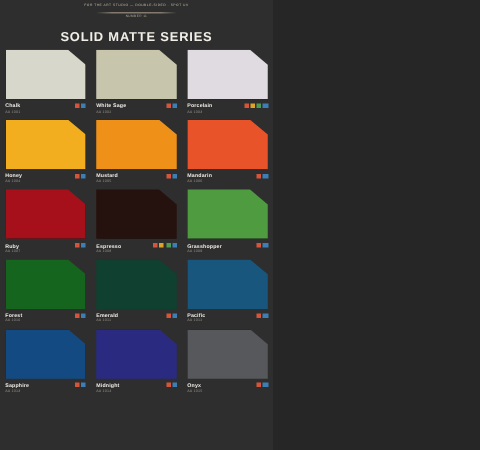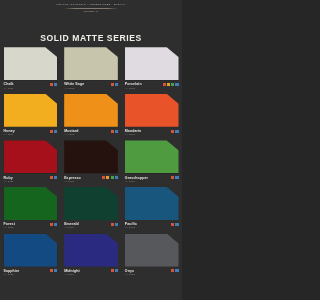--- a/index.html
+++ b/index.html
@@ -32,21 +32,21 @@
     background:linear-gradient(90deg,rgba(200,185,166,0) 0%,rgba(200,185,166,.55) 20%,rgba(200,185,166,.55) 80%,rgba(200,185,166,0) 100%);
   }
   .kicker2 {
     font-size:2.1px;
     letter-spacing:0.3px;
     color:#b5a894;
     line-height:3px;
     white-space:nowrap;
   }
   .title {
-    margin-top:20px;
+    margin-top:6px;
     font-size:8.6px;
     font-weight:bold;
     letter-spacing:0.55px;
     color:#f2efe9;
     white-space:nowrap;
   }
 
   
   .grid {
     display:grid;

